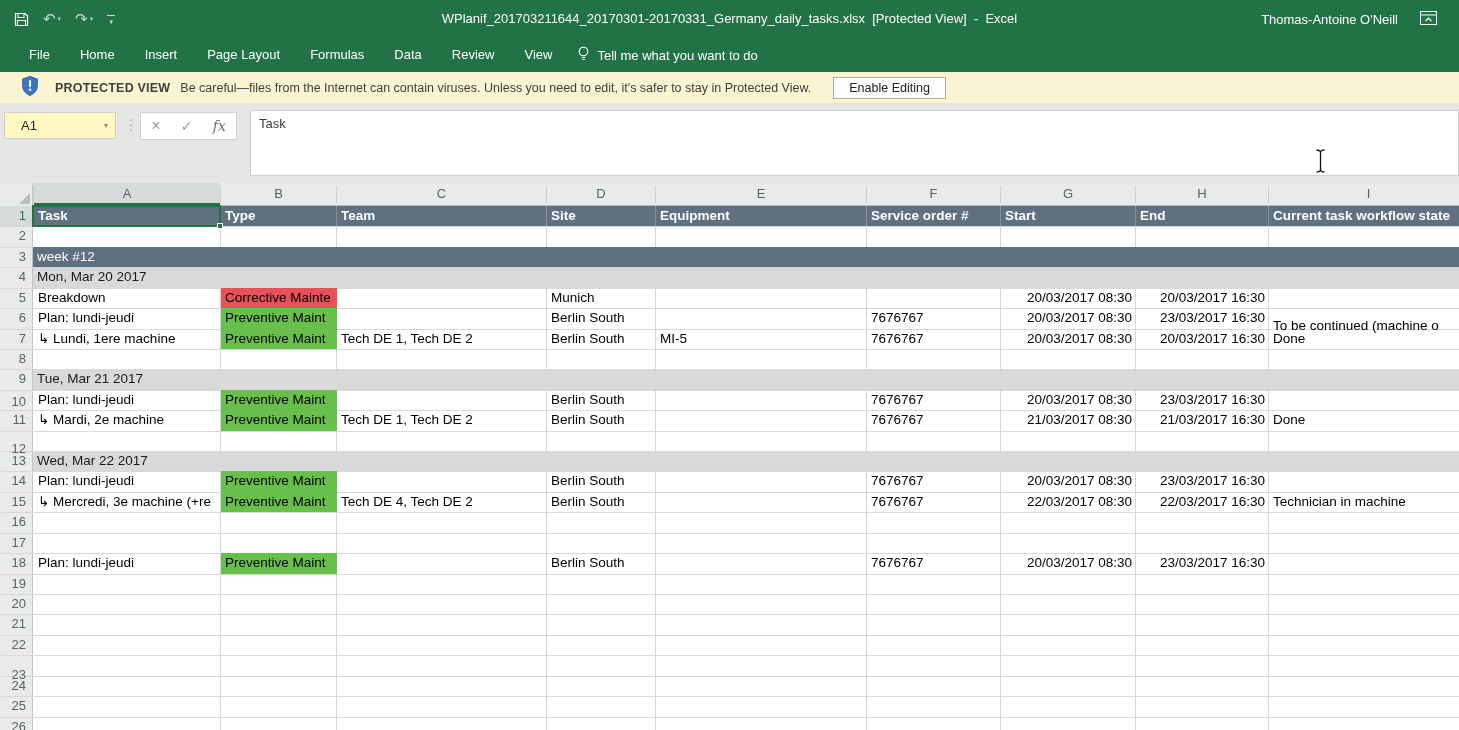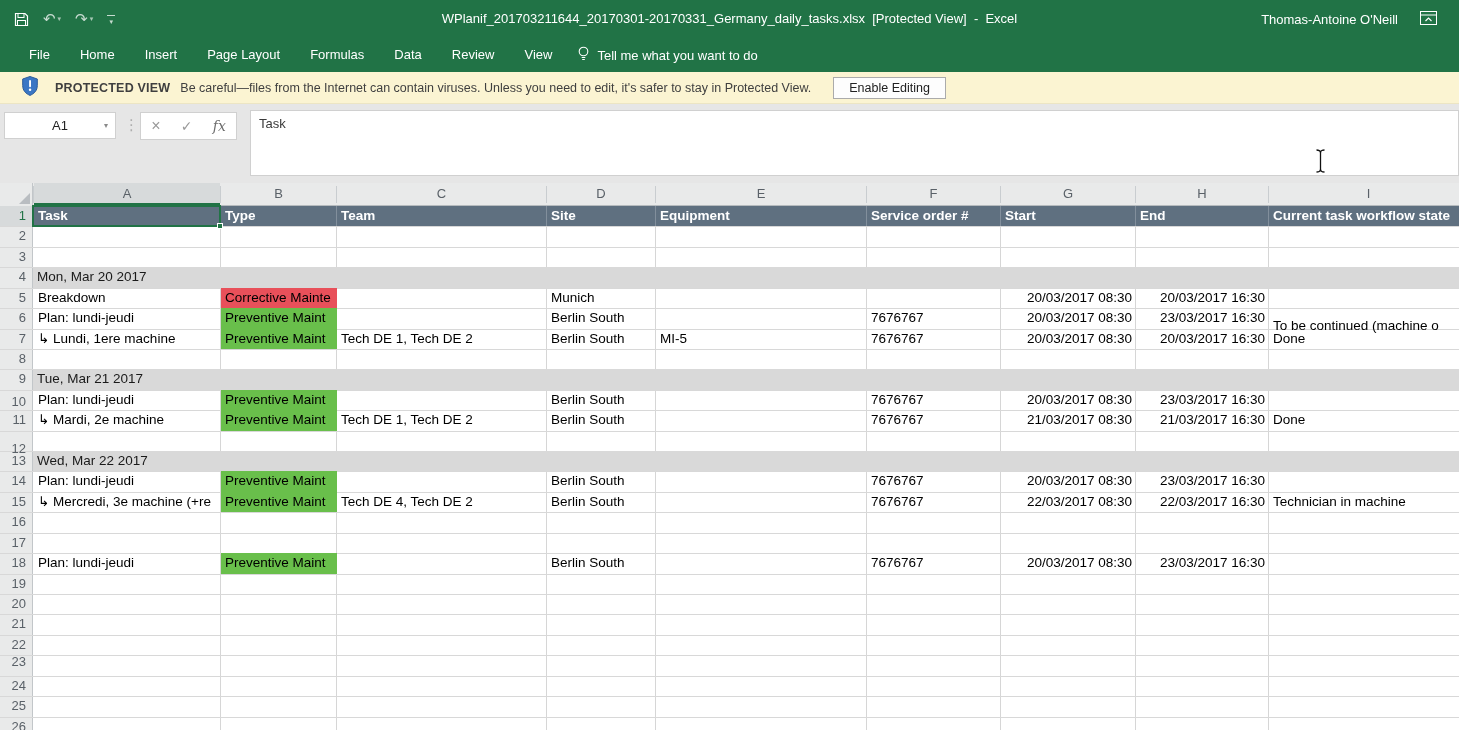--- a/index.html
+++ b/index.html
@@ -28,22 +28,22 @@
   
   .banner { position:absolute; left:0; top:72px; width:1459px; height:32px; background:#FBF4D2;
     display:flex; align-items:center; font-size:12.5px; color:#3f3f3f; border-bottom:1px solid #ece5c4; }
   .banner .shield { margin-left:22px; }
   .banner .pv-label { font-weight:bold; margin-left:17px; letter-spacing:.2px; }
   .banner .pv-msg { margin-left:10px; }
   .enable-btn { margin-left:22px; background:#fdfdfd; border:1px solid #ababab; padding:3px 15px;
     font-size:12.5px; color:#222; cursor:default; }
   
   .fzone { position:absolute; left:0; top:104px; width:1459px; height:79px; background:#E6E6E6; }
-  .namebox { position:absolute; left:4px; top:8px; width:112px; height:27px; background:#ffffff;
-    border:1px solid #d0d0d0; font-size:13px; color:#222; line-height:25px; padding-left:0;text-align:center; }
+  .namebox { position:absolute; left:4px; top:8px; width:112px; height:27px; background:#fef9c3;
+    border:1px solid #d0d0d0; font-size:13px; color:#222; line-height:25px; padding-left:16px; }
   .namebox .nb-caret { position:absolute; right:7px; top:0; font-size:8px; color:#8a8a8a; line-height:25px; }
   .fsep { position:absolute; left:124px; top:10px; color:#adadad; font-size:15px; line-height:22px; }
   .fbtns { position:absolute; left:140px; top:8px; width:97px; height:28px; background:#fff;
     border:1px solid #d0d0d0; display:flex; align-items:center; justify-content:space-around; }
   .fbtns .fx-x { color:#9a9a9a; font-size:16px; }
   .fbtns .fx-check { color:#9a9a9a; font-size:14px; }
   .fbtns .fx-fx { font-family:"DejaVu Serif","Liberation Serif",serif; font-style:italic; color:#6f6f6f; font-size:14px; }
   .finput { position:absolute; left:250px; top:6px; width:1209px; height:66px; background:#fff;
     border:1px solid #d0d0d0; font-size:13px; color:#3a3a3a; padding:5px 0 0 8px; }
   
@@ -227,20 +227,23 @@
           <div class="hdrcell" style="left: 0px; width: 187px;">Task</div>
           <div class="hdrcell" style="left: 187px; width: 116px;">Type</div>
           <div class="hdrcell" style="left: 303px; width: 210px;">Team</div>
           <div class="hdrcell" style="left: 513px; width: 109px;">Site</div>
           <div class="hdrcell" style="left: 622px; width: 211px;">Equipment</div>
           <div class="hdrcell" style="left: 833px; width: 134px;">Service order #</div>
           <div class="hdrcell" style="left: 967px; width: 135px;">Start</div>
           <div class="hdrcell" style="left: 1102px; width: 133px;">End</div>
           <div class="hdrcell" style="left: 1235px; width: 200px;">Current task workflow state</div>
         </div>
+        <div class="band slate" style="top: 40.84px; height: 20.42px;">
+          <div class="band-label" style="top: 0px;">week #12</div>
+        </div>
         <div class="band date" style="top: 61.26px; height: 20.42px;">
           <div class="band-label" style="top: 0px;">Mon, Mar 20 2017</div>
         </div>
         <div class="cell" style="left: 34px; top: 81.68px; width: 187px; height: 20.42px;">Breakdown</div>
         <div class="cell" style="left: 221px; top: 81.68px; width: 116px; height: 20.42px; background: rgb(232, 80, 90);">Corrective Mainte</div>
         <div class="cell" style="left: 547px; top: 81.68px; width: 109px; height: 20.42px;">Munich</div>
         <div class="cell right" style="left: 1001px; top: 81.68px; width: 135px; height: 20.42px;">20/03/2017 08:30</div>
         <div class="cell right" style="left: 1136px; top: 81.68px; width: 133px; height: 20.42px;">20/03/2017 16:30</div>
         <div class="cell" style="left: 1269px; top: 81.68px; width: 190px; height: 20.42px; margin-top: 28px;">To be continued (machine o</div>
         <div class="cell" style="left: 34px; top: 102.1px; width: 187px; height: 20.42px;">Plan: lundi-jeudi</div>
@@ -313,21 +316,21 @@
         <div class="rownum" style="top: 245.04px;">13</div>
         <div class="rownum" style="top: 265.46px;">14</div>
         <div class="rownum" style="top: 285.88px;">15</div>
         <div class="rownum" style="top: 306.3px;">16</div>
         <div class="rownum" style="top: 326.72px;">17</div>
         <div class="rownum" style="top: 347.14px;">18</div>
         <div class="rownum" style="top: 367.56px;">19</div>
         <div class="rownum" style="top: 387.98px;">20</div>
         <div class="rownum" style="top: 408.4px;">21</div>
         <div class="rownum" style="top: 428.82px;">22</div>
-        <div class="rownum" style="top: 446px;">23</div>
+        <div class="rownum" style="top: 459px;">23</div>
         <div class="rownum" style="top: 469.66px;">24</div>
         <div class="rownum" style="top: 490.08px;">25</div>
         <div class="rownum" style="top: 510.5px;">26</div>
         <div class="selbox" style="left: 32px; top: -1px; width: 189px; height: 22.42px;">
           <div class="handle"></div>
         </div>
       </div>
   </div>
 
   <span class="ibeam">

